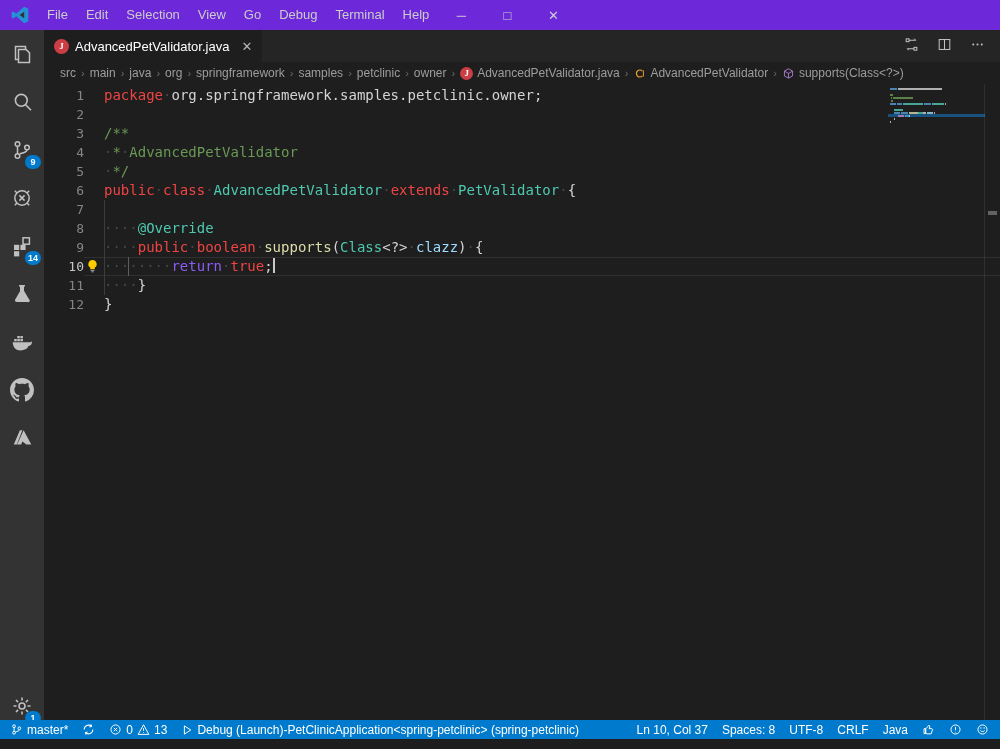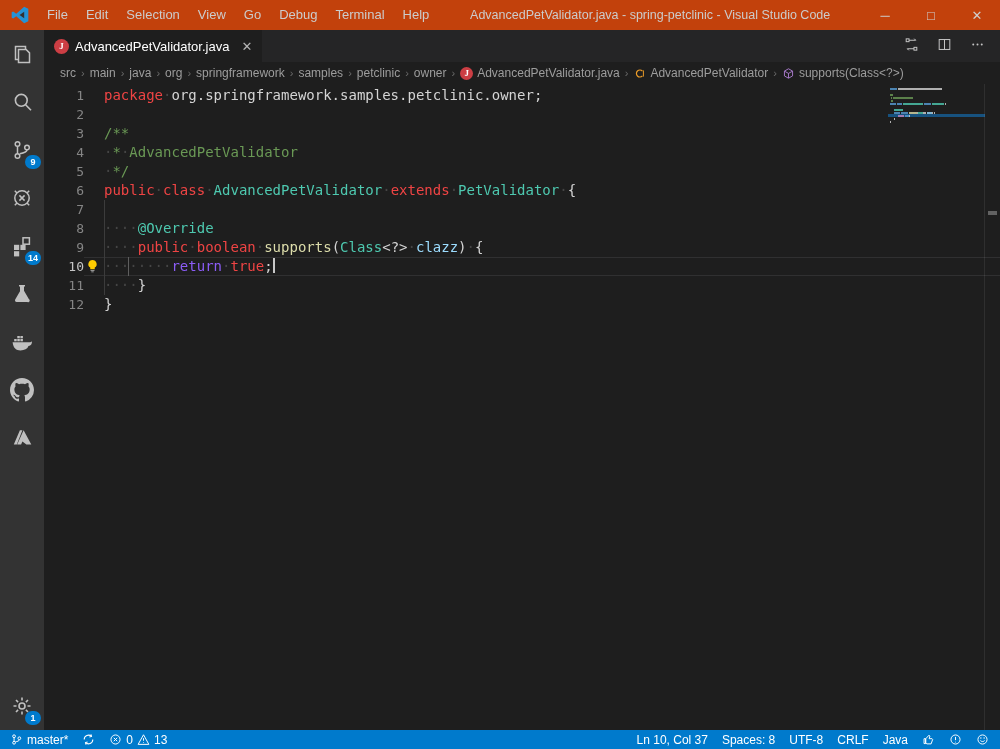--- a/index.html
+++ b/index.html
@@ -1,19 +1,19 @@
 <!DOCTYPE html>
 <html style="--tok-kw: #569cd6; --tok-typ: #4ec9b0; --tok-mth: #dcdcaa; --tok-ctl: #c586c0; --tok-com: #6a9955; --tok-vr: #9cdcfe; --tok-pln: #d4d4d4; --tok-ws: #454545;"><head>
 <meta charset="utf-8">
 <style>
   html,body{margin:0;padding:0;background:#1e1e1e;}
   #window{width:1000px;height:749px;position:relative;overflow:hidden;background:#1e1e1e;
           font-family:"Liberation Sans",sans-serif;-webkit-font-smoothing:antialiased;}
   
-  #titlebar{height:30px;background:#c2410c;display:flex;align-items:center;color:#cccccc;}
+  #titlebar{height:30px;background:#6d28d9;display:flex;align-items:center;color:#cccccc;}
   .logo{width:20px;height:20px;margin:0 8px 0 10px;display:flex;align-items:center;}
   .menu-item{font-size:13px;padding:0 9px;line-height:30px;cursor:default;}
   .window-title{flex:1;text-align:center;font-size:12.5px;color:#cccccc;white-space:nowrap;overflow:hidden;}
   .win-controls{display:flex;height:30px;}
   .win-btn{width:46px;height:30px;display:flex;align-items:center;justify-content:center;font-size:13px;color:#cfcfcf;}
   
   #main{position:absolute;top:30px;bottom:19px;left:0;right:0;display:flex;}
   
   #activitybar{width:44px;background:#333333;display:flex;flex-direction:column;flex:none;}
   .ab-item{height:48px;display:flex;align-items:center;justify-content:center;position:relative;color:#c0c0c0;}
@@ -48,21 +48,21 @@
   .t-kw{color:#ef4444}.t-typ{color:#4ec9b0}.t-mth{color:#dcdcaa}.t-ctl{color:#8b5cf6}
   .t-com{color:#6a9955}.t-vr{color:#9cdcfe}.t-pln{color:#d4d4d4}.t-ws{color:#454545}
   
   #minimap{position:absolute;top:2px;right:15px;width:97px;height:44px;}
   .mrow{position:absolute;left:2px;height:2px;white-space:nowrap;font-size:0;}
   .mseg{display:inline-block;height:2px;opacity:.8;}
   .mband{position:absolute;left:0;right:0;height:3px;background:#17527f;}
   #ruler{position:absolute;top:0;bottom:0;right:0;width:15px;border-left:1px solid rgba(255,255,255,.08);}
   .rmark{position:absolute;top:127px;left:3px;right:3px;height:4px;background:#6f6f6f;opacity:.85;}
   
-  #statusbar{position:absolute;left:0;right:0;bottom:0;height:19px;background:#007acc;color:#fff;
+  #statusbar{position:absolute;left:0;right:0;bottom:10px;height:19px;background:#007acc;color:#fff;
              display:flex;align-items:center;font-size:12px;}
   .sb-item{display:flex;align-items:center;gap:4px;padding:0 7px;height:19px;white-space:nowrap;}
   .sb-item svg{display:block;}
   .sb-left{display:flex;margin-left:3px;}
   .sb-right{display:flex;margin-left:auto;margin-right:4px;}
 </style>
 </head>
 <body>
 
 <div id="window">
@@ -76,21 +76,20 @@
     <span id="menus" style="display: inline-flex;">
         <span class="menu-item">File</span>
         <span class="menu-item">Edit</span>
         <span class="menu-item">Selection</span>
         <span class="menu-item">View</span>
         <span class="menu-item">Go</span>
         <span class="menu-item">Debug</span>
         <span class="menu-item">Terminal</span>
         <span class="menu-item">Help</span>
       </span>
-    <span class="window-title">AdvancedPetValidator.java - spring-petclinic - Visual Studio Code</span>
     <span class="win-controls" id="win-controls">
         <span class="win-btn">─</span>
         <span class="win-btn">□</span>
         <span class="win-btn">✕</span>
       </span>
   </div>
 
   <div id="main">
     <div id="activitybar">
         <div class="ab-item">
@@ -377,20 +376,28 @@
           </span>
           <span>0</span>
           <span class="ico" style="display: inline-flex; align-items: center;">
             <svg width="13" height="13" viewBox="0 0 16 16" fill="none" stroke="currentColor" stroke-width="1.2">
               <path d="M8 2.2 14.6 14H1.4L8 2.2z"></path>
               <path d="M8 6.3v3.2M8 11.5v.8"></path>
             </svg>
           </span>
           <span>13</span>
         </div>
+        <div class="sb-item">
+          <span class="ico" style="display: inline-flex; align-items: center;">
+            <svg width="12" height="12" viewBox="0 0 16 16" fill="none" stroke="currentColor" stroke-width="1.3">
+              <path d="M4.5 2.5l8.5 5.5-8.5 5.5z"></path>
+            </svg>
+          </span>
+          <span>Debug (Launch)-PetClinicApplication&lt;spring-petclinic&gt; (spring-petclinic)</span>
+        </div>
       </div>
     <div class="sb-right" id="sb-right">
         <div class="sb-item">
           <span>Ln 10, Col 37</span>
         </div>
         <div class="sb-item">
           <span>Spaces: 8</span>
         </div>
         <div class="sb-item">
           <span>UTF-8</span>

